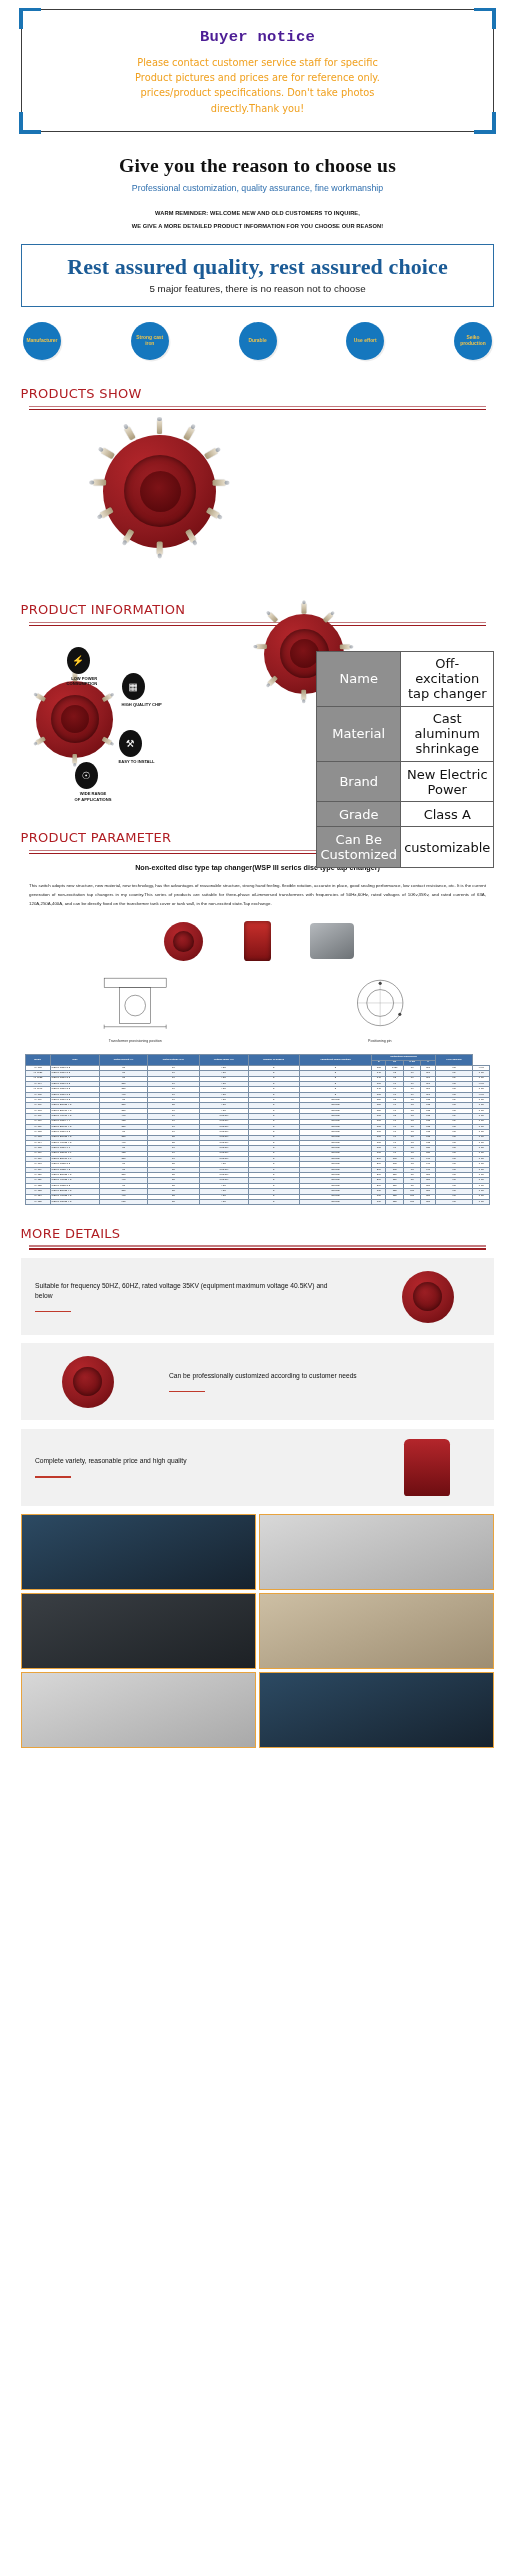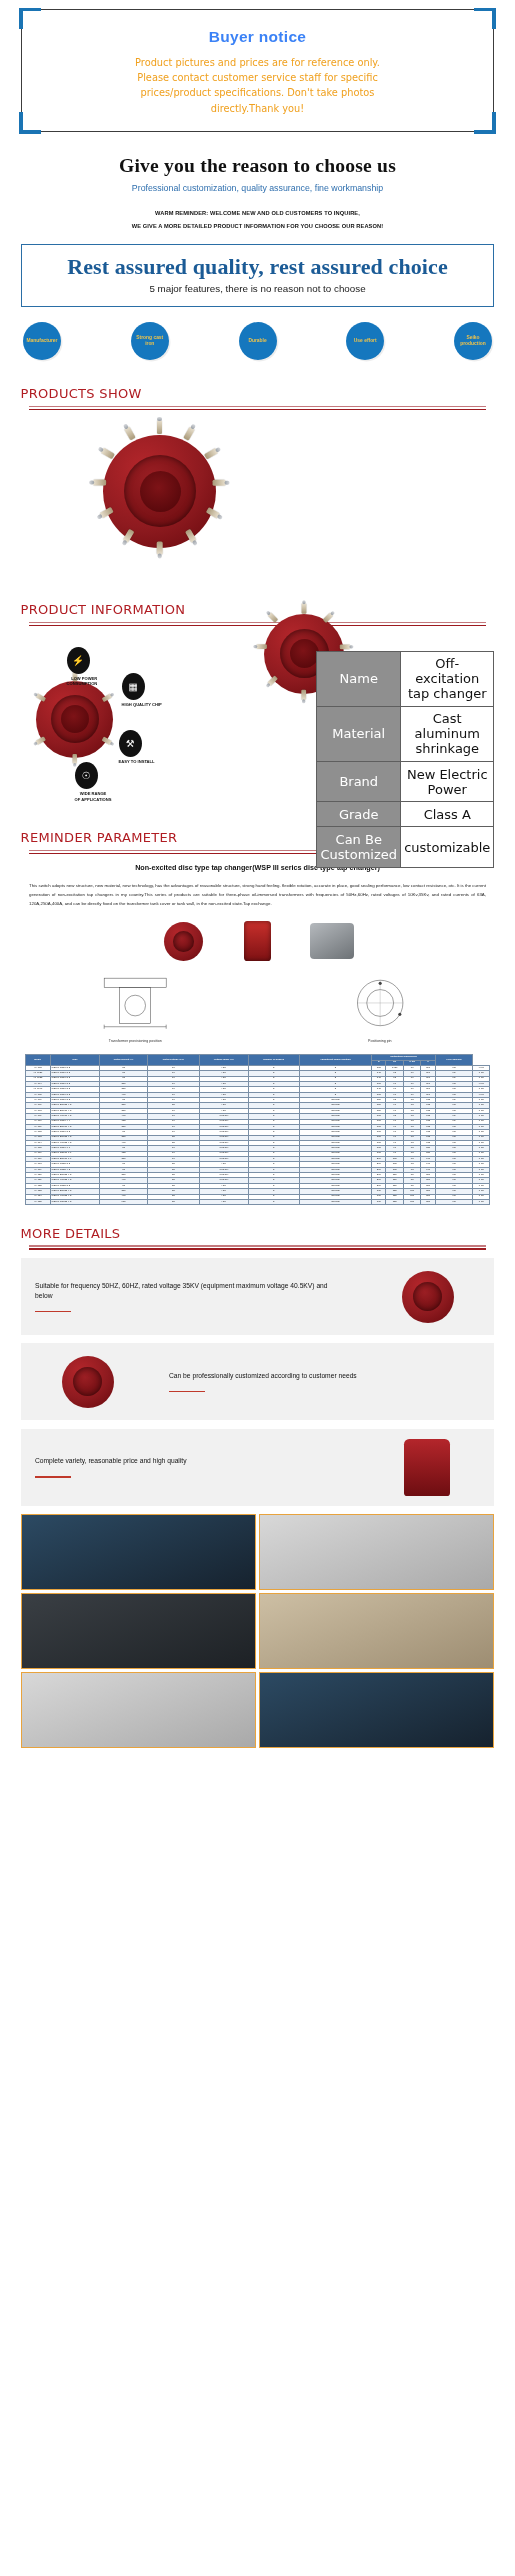--- a/index.html
+++ b/index.html
@@ -22,23 +22,23 @@
   .corner.tr i.h { top:0; right:0; width:21.6px; height:3.6px; }
   .corner.tr i.v { top:0; right:0; width:3.6px; height:21.6px; }
   .corner.bl { bottom:-2.6px; left:-2.6px; }
   .corner.bl i.h { bottom:0; left:0; width:21.6px; height:3.6px; }
   .corner.bl i.v { bottom:0; left:0; width:3.6px; height:21.6px; }
   .corner.br { bottom:-2.6px; right:-2.6px; }
   .corner.br i.h { bottom:0; right:0; width:21.6px; height:3.6px; }
   .corner.br i.v { bottom:0; right:0; width:3.6px; height:21.6px; }
 
   .notice-title {
-    text-align:center; color:#3b82f6; font-weight:bold;
+    text-align:center; color:#4c1d95; font-weight:bold;
     font-size:15.5px; letter-spacing:0.3px; margin-bottom:9.3px;
-    font-family:Liberation Sans, sans-serif;
+    font-family:Liberation Mono, monospace;
   }
   .notice-body {
     text-align:center; color:#f0a01e; font-size:9.8px;
     line-height:1.55; font-family:"DejaVu Sans", sans-serif;
   }
 
   
   .reason { padding:17.5px 20.6px 2.1px; text-align:center; }
   .reason h2 {
     font-family:"Liberation Serif", serif; font-weight:bold;
@@ -220,22 +220,22 @@
           <i class="h"></i>
           <i class="v"></i>
         </span>
       <span class="corner br">
           <i class="h"></i>
           <i class="v"></i>
         </span>
 
       <div class="notice-title">Buyer notice</div>
       <div class="notice-body">
+        <div>Please contact customer service staff for specific</div>
         <div>Product pictures and prices are for reference only.</div>
-        <div>Please contact customer service staff for specific</div>
         <div>prices/product specifications. Don't take photos</div>
         <div>directly.Thank you!</div>
       </div>
     </div>
   </div>
 
   <div class="reason">
     <h2>Give you the reason to choose us</h2>
     <div class="sub">Professional customization, quality assurance, fine workmanship</div>
     <div class="warm">
@@ -378,21 +378,21 @@
         </tr>
         <tr>
           <td class="k">Can Be Customized</td>
           <td class="v">customizable</td>
         </tr>
       </tbody>
     </table>
   </div>
 
   <div class="sec-head">
-    <div class="t">REMINDER PARAMETER</div>
+    <div class="t">PRODUCT PARAMETER</div>
     <div class="rules">
         <div class="r1"></div>
         <div class="r2"></div>
       </div>
   </div>
 
   <div class="param-text">
     <h4>Non-excited disc type tap changer(WSP III serics disc type tap changer)</h4>
     <p>This switch adopts new structure, new material, new technology, has the advantages of reasonable structure, strong hand feeling. flexible rotation, accurate in place, good sealing performance, low contact resistance, otc. It is the current generation of non-excitation tap changers in my country.This series of products are suitable for three-phase oil-immersed transformers with frequencies of 50Hz,60Hz, rated voltages of 10Kv,35Kv, and rated currents of 63A, 120A,250A,400A, and can be directly fixed on the transformer tank cover or tank wall, in the non-excited state.Tap exchange.</p>
   </div>

